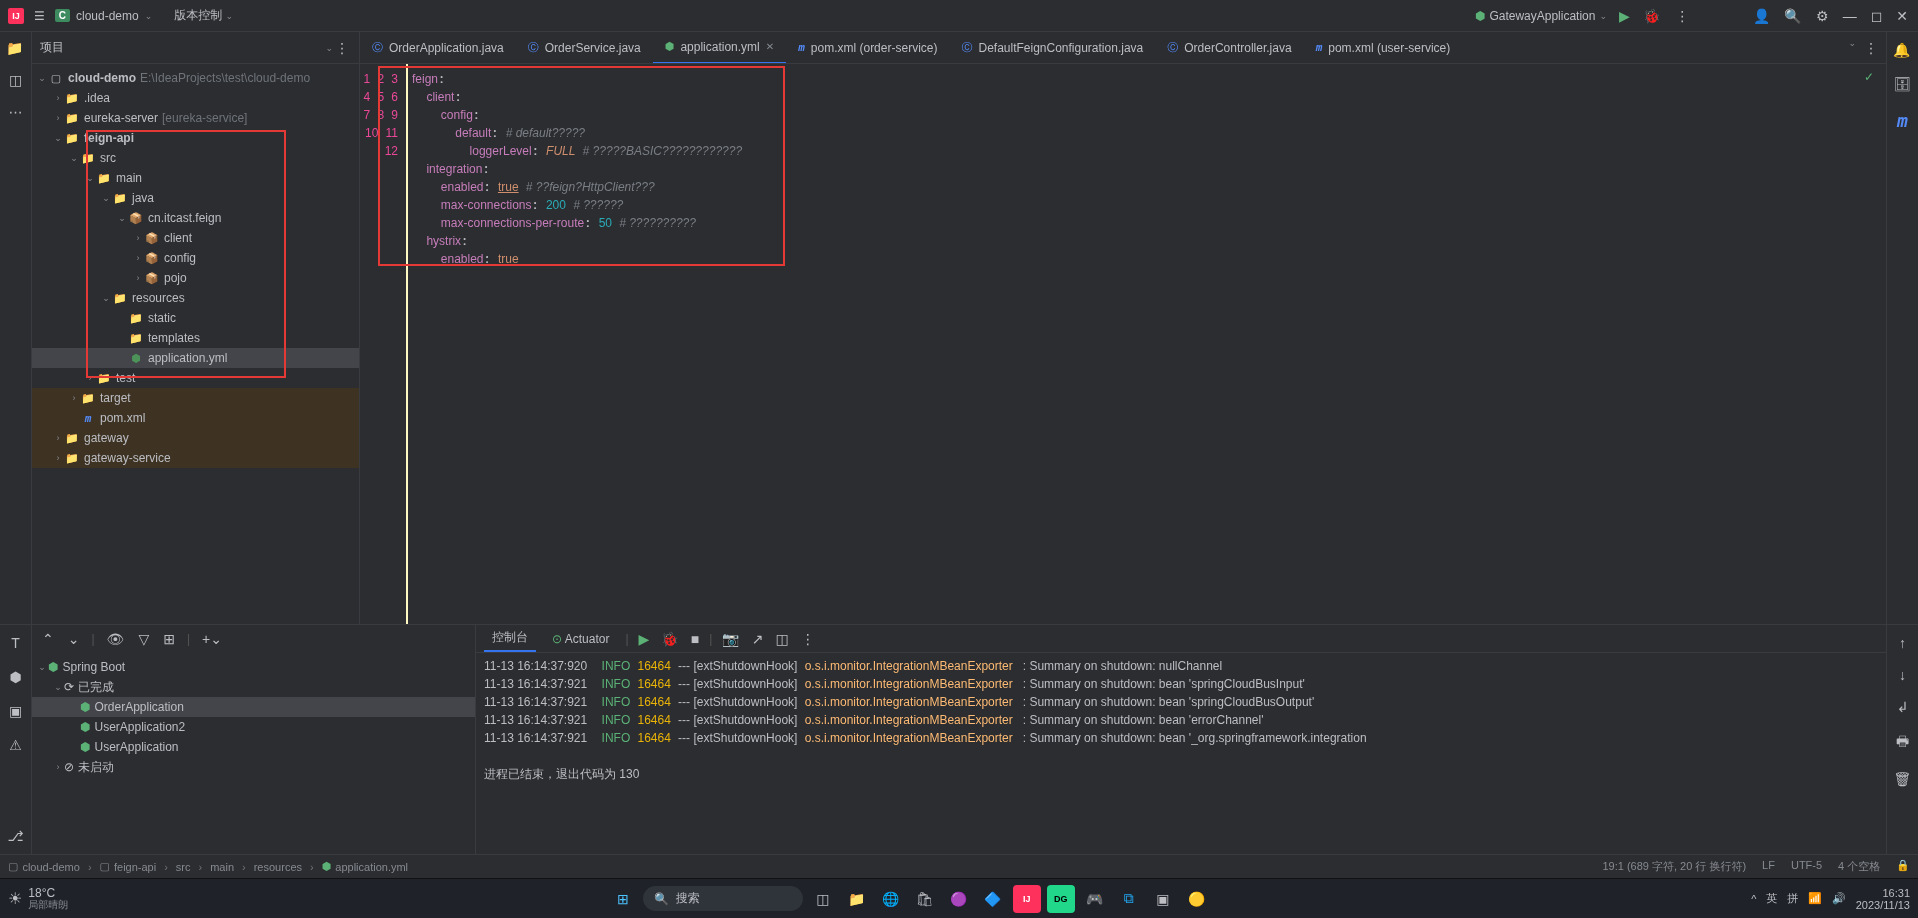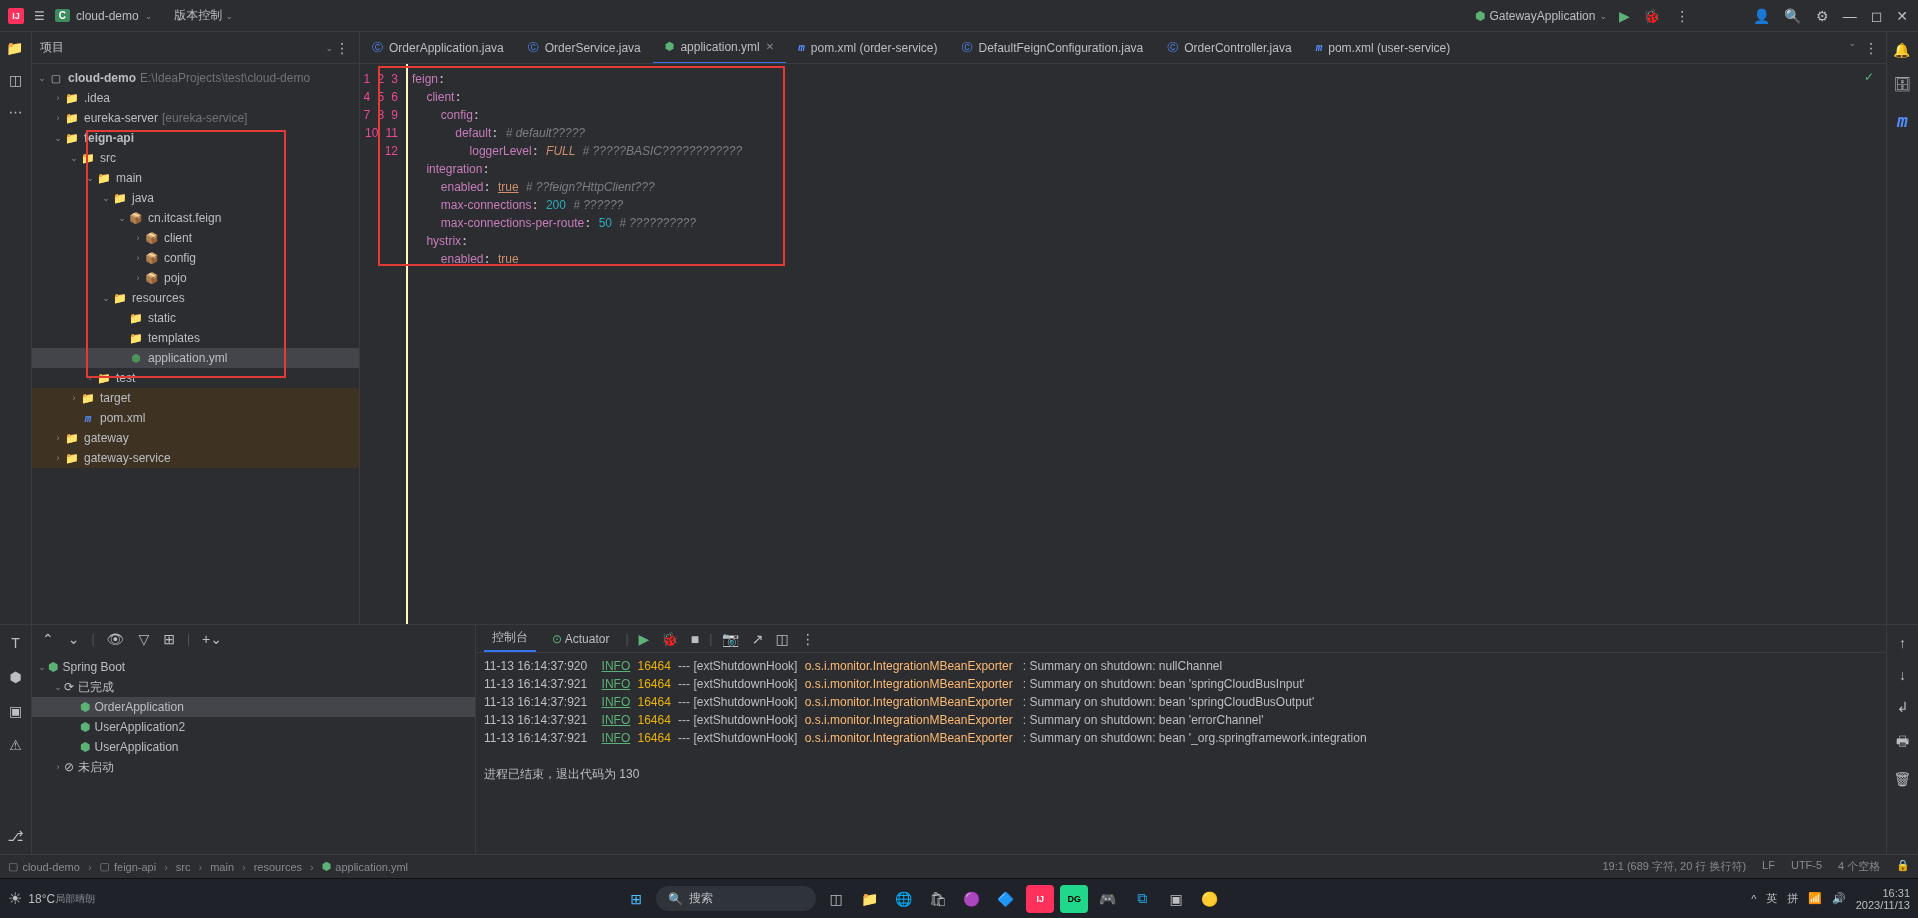--- a/index.html
+++ b/index.html
@@ -63,21 +63,21 @@
 .svc-toolbar { height: 28px; display: flex; align-items: center; gap: 10px; padding: 0 8px; }
 .svc-tree { flex: 1; overflow: auto; padding-top: 4px; }
 .svc-row { display: flex; align-items: center; height: 20px; padding-left: 4px; cursor: pointer; }
 .svc-row.selected { background: #43454a; }
 .svc-console { flex: 1; display: flex; flex-direction: column; overflow: hidden; }
 .console-tabs { height: 28px; display: flex; align-items: center; border-bottom: 1px solid #393b40; padding: 0 8px; gap: 8px; }
 .ctab { padding: 4px 8px; cursor: pointer; font-size: 12px; }
 .ctab.active { border-bottom: 2px solid #3574f0; }
 .console-out { flex: 1; overflow: auto; font-family: "JetBrains Mono", Consolas, monospace; font-size: 12px; line-height: 18px; padding: 4px 8px; white-space: pre; }
 .log-time { color: #bcbec4; }
-.log-info { color: #5bb176; text-decoration: underline; }
+.log-info { color: #5bb176; }
 .log-pid { color: #eab308; }
 .log-thread { color: #bcbec4; text-align: right; }
 .log-class { color: #fdba74; }
 .svc-right-icons { width: 32px; display: flex; flex-direction: column; align-items: center; padding-top: 8px; gap: 12px; border-left: 1px solid #393b40; }
 .status-bar { height: 24px; background: #2b2d30; border-top: 1px solid #393b40; display: flex; align-items: center; padding: 0 8px; font-size: 11px; color: #868a91; }
 .crumb { display: flex; align-items: center; gap: 4px; }
 .crumb-sep { color: #6f737a; margin: 0 4px; }
 .status-right { margin-left: auto; display: flex; gap: 16px; }
 .taskbar { height: 40px; background: #1f2228; display: flex; align-items: center; padding: 0 8px; gap: 12px; border-top: 1px solid #111; }
 .tb-left { display: flex; align-items: center; gap: 6px; }
@@ -414,21 +414,21 @@
     <span>LF</span>
     <span>UTF-5</span>
     <span>4 个空格</span>
     <span>🔒</span>
   </div>
 </div>
 
 <div class="taskbar">
   <div class="tb-left">
     <span style="font-size:16px">☀</span>
-    <div style="display:flex;flex-direction:row;line-height:12px">
+    <div style="display:flex;flex-direction:column;line-height:12px">
       <span>18°C</span>
       <span style="color:#868a91;font-size:10px">局部晴朗</span>
     </div>
   </div>
   <div class="tb-center">
     <div class="tb-item" style="color:#4cc2ff">⊞</div>
     <div style="background:#2f333a;border-radius:14px;padding:4px 12px;display:flex;align-items:center;gap:6px;width:160px">
         <span>🔍</span>
         <span>搜索</span>
       </div>

